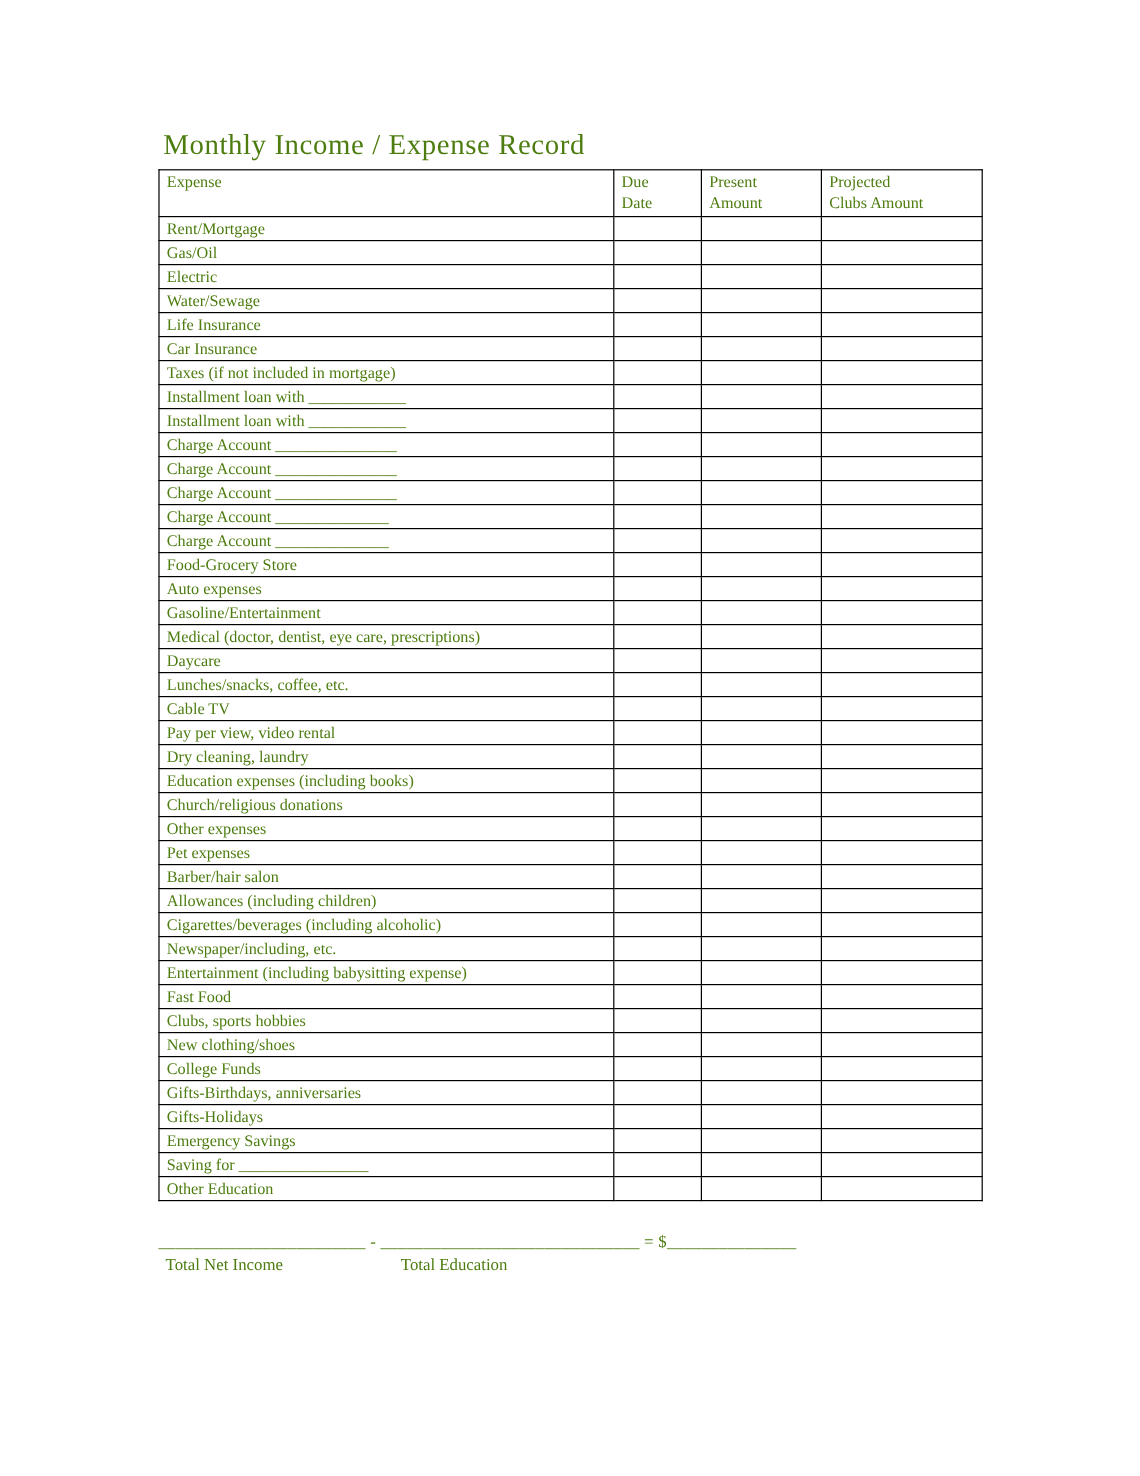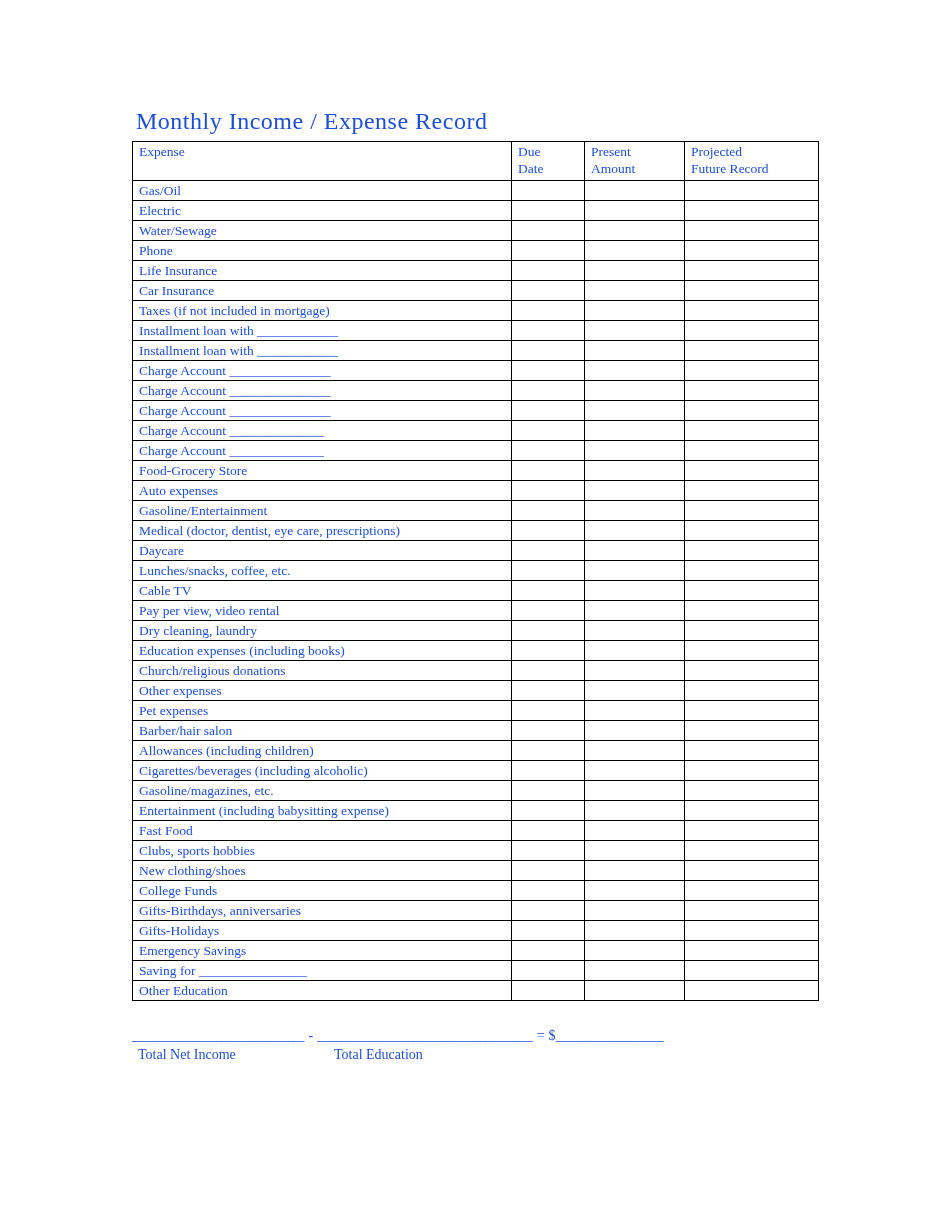--- a/index.html
+++ b/index.html
@@ -6,21 +6,21 @@
     margin: 0;
     padding: 0;
     background: #ffffff;
   }
   .page {
     position: relative;
     width: 950px;
     height: 1230px;
     background: #ffffff;
     font-family: "Liberation Serif", serif;
-    color: #1d4ed8;
+    color: #4d7c0f;
     overflow: hidden;
   }
   .content {
     position: absolute;
     left: 132px;
     top: 108px;
     width: 686px;
   }
   .doc-title {
     font-size: 24px;
@@ -102,50 +102,50 @@
             <th>
               <div>Due</div>
               <div>Date</div>
             </th>
             <th>
               <div>Present</div>
               <div>Amount</div>
             </th>
             <th>
               <div>Projected</div>
-              <div>Future Record</div>
+              <div>Clubs Amount</div>
             </th>
           </tr>
       </thead>
       <tbody id="table-body">
           <tr>
+            <td class="expense-cell">Rent/Mortgage</td>
+            <td></td>
+            <td></td>
+            <td></td>
+          </tr>
+          <tr>
             <td class="expense-cell">Gas/Oil</td>
             <td></td>
             <td></td>
             <td></td>
           </tr>
           <tr>
             <td class="expense-cell">Electric</td>
             <td></td>
             <td></td>
             <td></td>
           </tr>
           <tr>
             <td class="expense-cell">Water/Sewage</td>
             <td></td>
             <td></td>
             <td></td>
           </tr>
           <tr>
-            <td class="expense-cell">Phone</td>
-            <td></td>
-            <td></td>
-            <td></td>
-          </tr>
-          <tr>
             <td class="expense-cell">Life Insurance</td>
             <td></td>
             <td></td>
             <td></td>
           </tr>
           <tr>
             <td class="expense-cell">Car Insurance</td>
             <td></td>
             <td></td>
             <td></td>
@@ -288,21 +288,21 @@
             <td></td>
             <td></td>
           </tr>
           <tr>
             <td class="expense-cell">Cigarettes/beverages (including alcoholic)</td>
             <td></td>
             <td></td>
             <td></td>
           </tr>
           <tr>
-            <td class="expense-cell">Gasoline/magazines, etc.</td>
+            <td class="expense-cell">Newspaper/including, etc.</td>
             <td></td>
             <td></td>
             <td></td>
           </tr>
           <tr>
             <td class="expense-cell">Entertainment (including babysitting expense)</td>
             <td></td>
             <td></td>
             <td></td>
           </tr>

